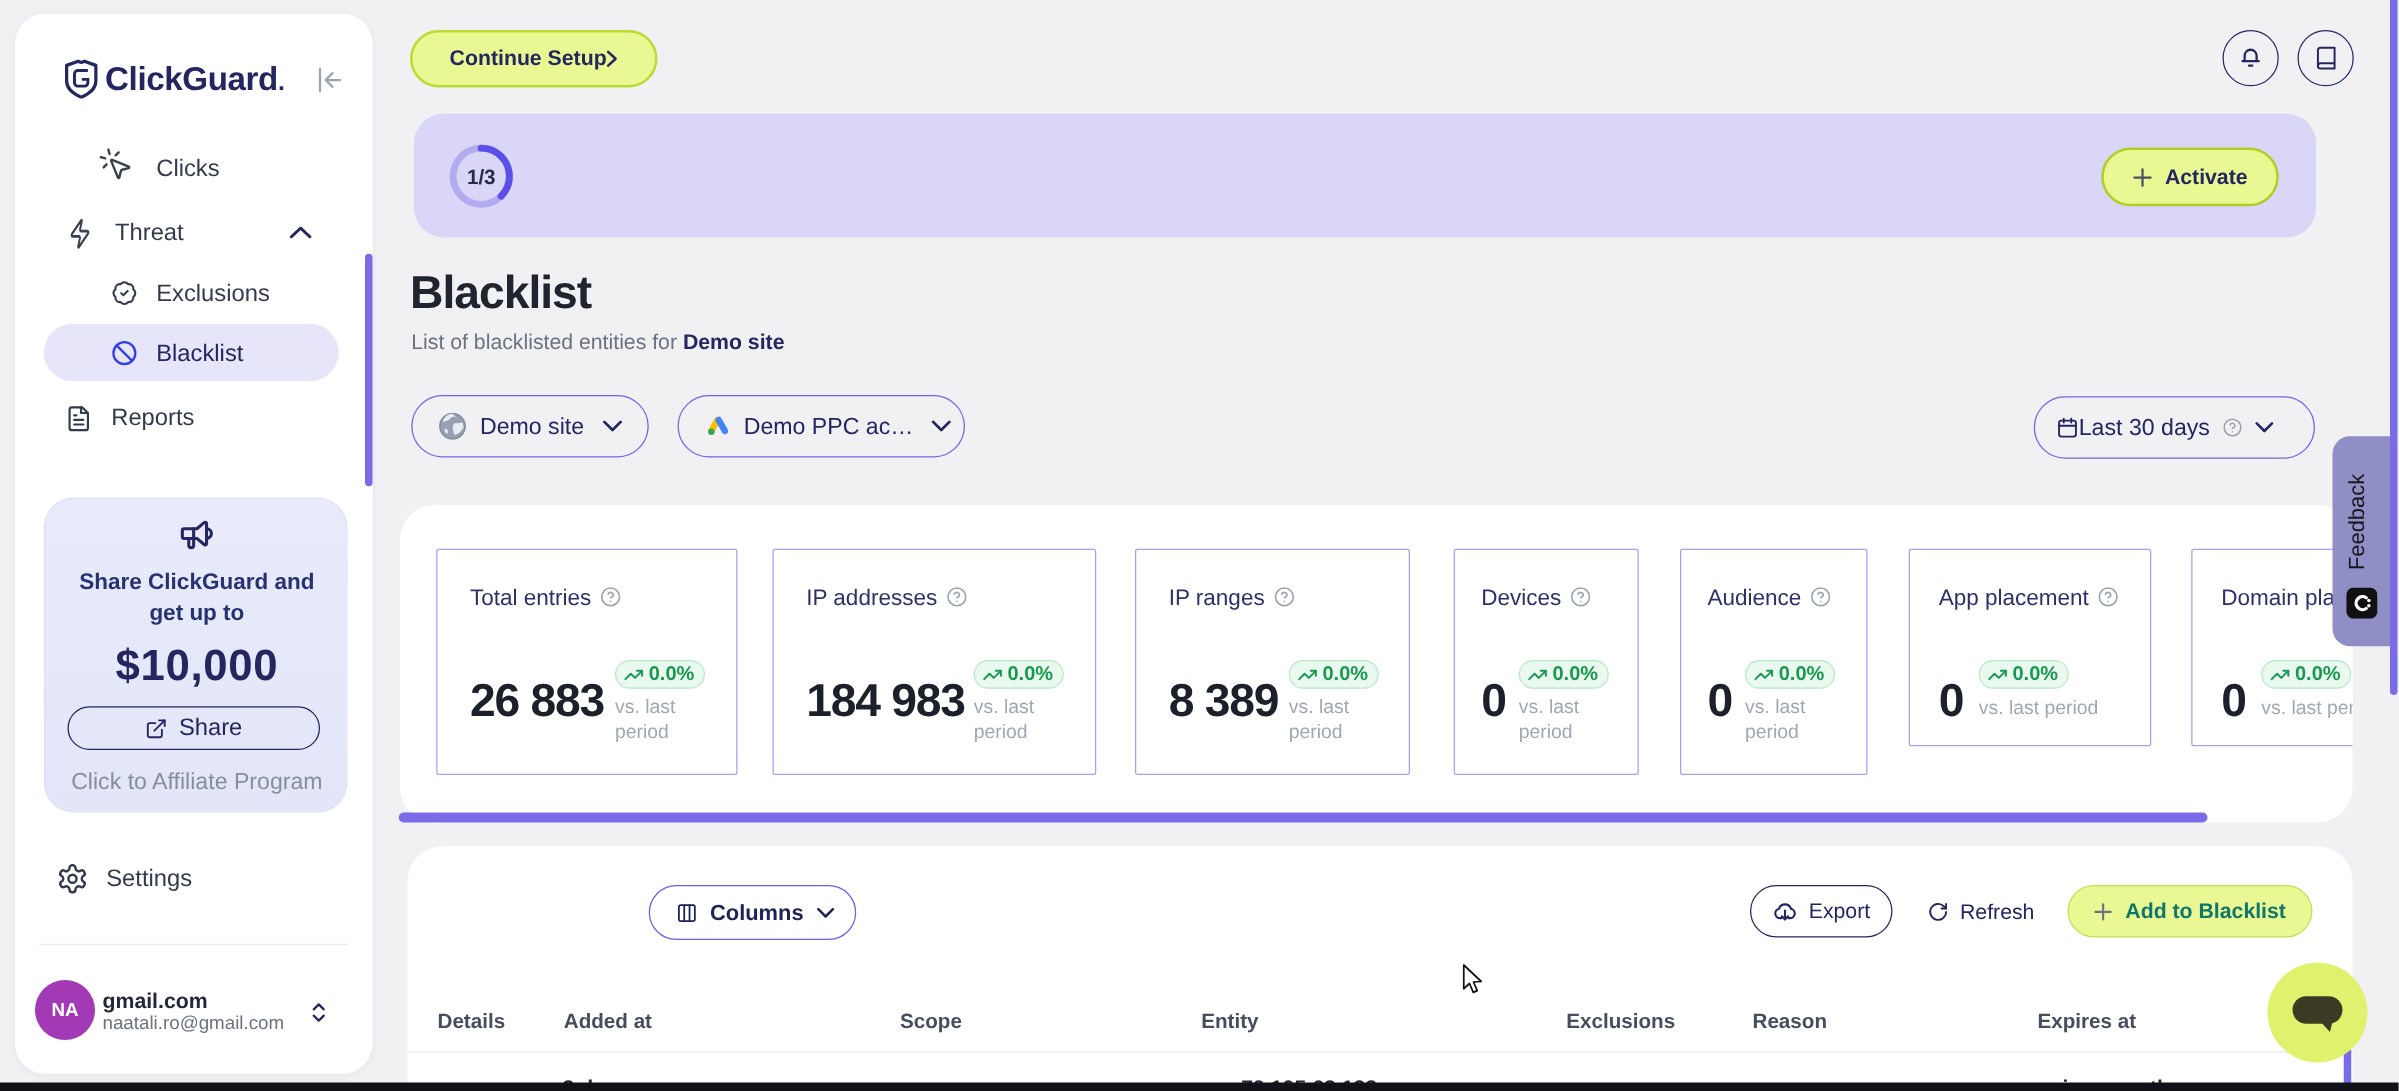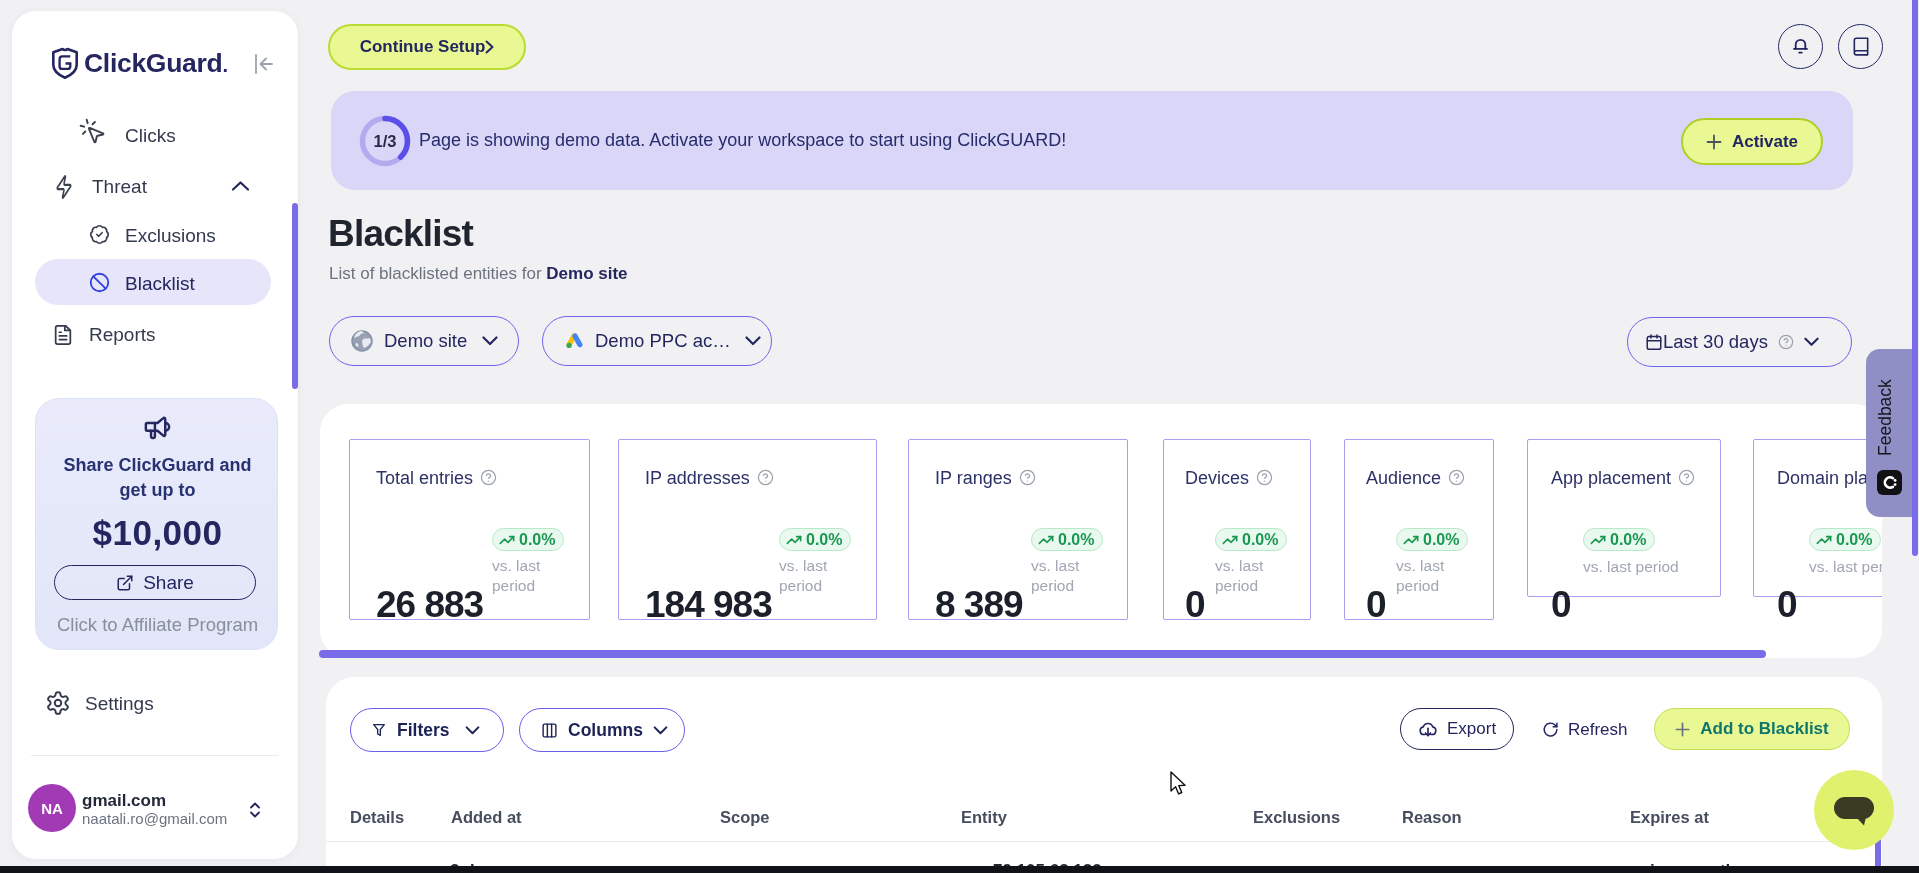--- a/index.html
+++ b/index.html
@@ -14,21 +14,21 @@
   
   #promo { left:23px; top:387px; width:243px; height:252px; border-radius:24px;
            background:linear-gradient(180deg,#e9ebfb 0%,#e2e6f8 100%); border:1px solid #dde1f6; }
   .outline-pill { border:1.5px solid #6f64ee; border-radius:25px; }
   
   .card { position:absolute; border:1.5px solid #a89ef3; border-radius:2px; background:#fff; }
   .cardtitle { position:absolute; font-size:18px; color:#2c3167; font-weight:400; white-space:nowrap; }
   .gpill { position:absolute; height:23px; border-radius:12px; background:#e9f9ef; border:1px solid #b7e8c7;
            display:flex; align-items:center; padding:0 8px 0 6px; gap:4px; color:#1a9850; font-size:16px; font-weight:700; }
   .vslast { position:absolute; font-size:15.5px; color:#a0a7b2; line-height:20px; }
-  .bignum { position:absolute; font-size:37px; font-weight:700; color:#1c202b; letter-spacing:-1px; white-space:nowrap;margin-top:44px; }
+  .bignum { position:absolute; font-size:37px; font-weight:700; color:#1c202b; letter-spacing:-1px; white-space:nowrap; }
   .qm { display:inline-block; vertical-align:-2px; margin-left:7px; }
 </style>
 </head>
 <body>
 
 <div id="sidebar" class="abs">
 
   <svg class="abs" style="left:38px;top:36px" width="30" height="32" viewBox="0 0 24 26" fill="none" stroke="#23265f" stroke-width="2.1">
     <path d="M10 1.6 L2.5 4.3 V14.5 C2.5 19 6 22.5 12 25 C18 22.5 21.5 19 21.5 14.5 V4.3 L14 1.6 C13 2.6 11 2.6 10 1.6 Z" stroke-linejoin="round"></path>
     <path d="M16.3 7.6 H9.8 a2.2 2.2 0 0 0 -2.2 2.2 V15.6 a2.2 2.2 0 0 0 2.2 2.2 H14.1 a2.2 2.2 0 0 0 2.2 -2.2 V13.4 H12.4" stroke-width="1.9"></path>
@@ -134,21 +134,20 @@
     <path d="M4 19.5v-15A2.5 2.5 0 0 1 6.5 2H20v20H6.5a2.5 2.5 0 0 1 0-5H20"></path>
   </svg>
 </div>
 
 <div class="abs" style="left:331px;top:91px;width:1522px;height:99px;border-radius:24px;background:#d9d6f7;">
   <svg class="abs" style="left:28px;top:24px" width="52" height="52" viewBox="0 0 52 52">
     <circle cx="26" cy="26" r="22.5" fill="none" stroke="#b3abf0" stroke-width="5.5"></circle>
     <circle cx="26" cy="26" r="22.5" fill="none" stroke="#5a4fe8" stroke-width="5.5" stroke-linecap="round" stroke-dasharray="53 141.4" transform="rotate(-90 26 26)"></circle>
     <text x="26" y="32" text-anchor="middle" font-family="Liberation Sans, sans-serif" font-size="16.5" font-weight="bold" fill="#272b45">1/3</text>
   </svg>
-  <div class="abs" style="left:88px;top:39px;font-size:18px;color:#272c6d;font-weight:500;">Page is showing demo data. Activate your workspace to start using ClickGUARD!</div>
   <div class="abs" style="left:1350px;top:27px;width:142px;height:47px;border-radius:23.5px;background:#e9f893;border:2px solid #aecf25;display:flex;align-items:center;justify-content:center;gap:10px;">
     <svg width="16" height="16" viewBox="0 0 16 16" fill="none" stroke="#4b5162" stroke-width="1.8" stroke-linecap="round">
         <path d="M8 1.5 V14.5"></path>
         <path d="M1.5 8 H14.5"></path>
       </svg>
     <span style="font-size:17px;font-weight:600;color:#23265f;">Activate</span>
   </div>
 </div>
 
 <div class="abs" style="left:328px;top:213px;font-size:37px;font-weight:700;color:#20242e;letter-spacing:-0.8px;">Blacklist</div>
@@ -289,29 +288,20 @@
           <path d="M22 7 13.5 15.5 8.5 10.5 2 17"></path>
           <path d="M16 7h6v6"></path>
         </svg>0.0%</div>
     <div class="vslast" style="left:55px;top:117px;">vs. last period</div>
   </div>
 </div>
 <div class="abs" style="left:319px;top:650px;width:1447px;height:8px;background:#7a6ce8;border-radius:4px;"></div>
 
 <div class="abs" style="left:326px;top:677px;width:1556px;height:196px;background:#fff;border-radius:28px 28px 0 0;">
 
-  <div class="abs" style="left:24px;top:31px;width:154px;height:44px;border:1.5px solid #695fe8;border-radius:22px;display:flex;align-items:center;">
-    <svg style="margin-left:20px" width="16" height="16" viewBox="0 0 24 24" fill="none" stroke="#1c2355" stroke-width="2" stroke-linecap="round" stroke-linejoin="round">
-        <path d="M20 4 H4 L10 11.2 V18 L14 20 V11.2 Z"></path>
-      </svg>
-    <span style="margin-left:10px;font-size:17.5px;font-weight:600;color:#1c2355;">Filters</span>
-    <svg style="margin-left:15px" width="15" height="9" viewBox="0 0 16 10" fill="none" stroke="#1c2355" stroke-width="2.2" stroke-linecap="round" stroke-linejoin="round">
-        <path d="M1.5 1.5 8 8 14.5 1.5"></path>
-      </svg>
-  </div>
 
   <div class="abs" style="left:193px;top:31px;width:166px;height:44px;border:1.5px solid #695fe8;border-radius:22px;display:flex;align-items:center;">
     <svg style="margin-left:21px" width="17" height="17" viewBox="0 0 24 24" fill="none" stroke="#1c2355" stroke-width="2" stroke-linecap="round" stroke-linejoin="round">
         <rect x="3" y="3" width="18" height="18" rx="2"></rect>
         <path d="M9 3v18"></path>
         <path d="M15 3v18"></path>
       </svg>
     <span style="margin-left:10px;font-size:17.5px;font-weight:600;color:#1c2355;">Columns</span>
     <svg style="margin-left:10px" width="15" height="9" viewBox="0 0 16 10" fill="none" stroke="#1c2355" stroke-width="2.2" stroke-linecap="round" stroke-linejoin="round">
         <path d="M1.5 1.5 8 8 14.5 1.5"></path>

